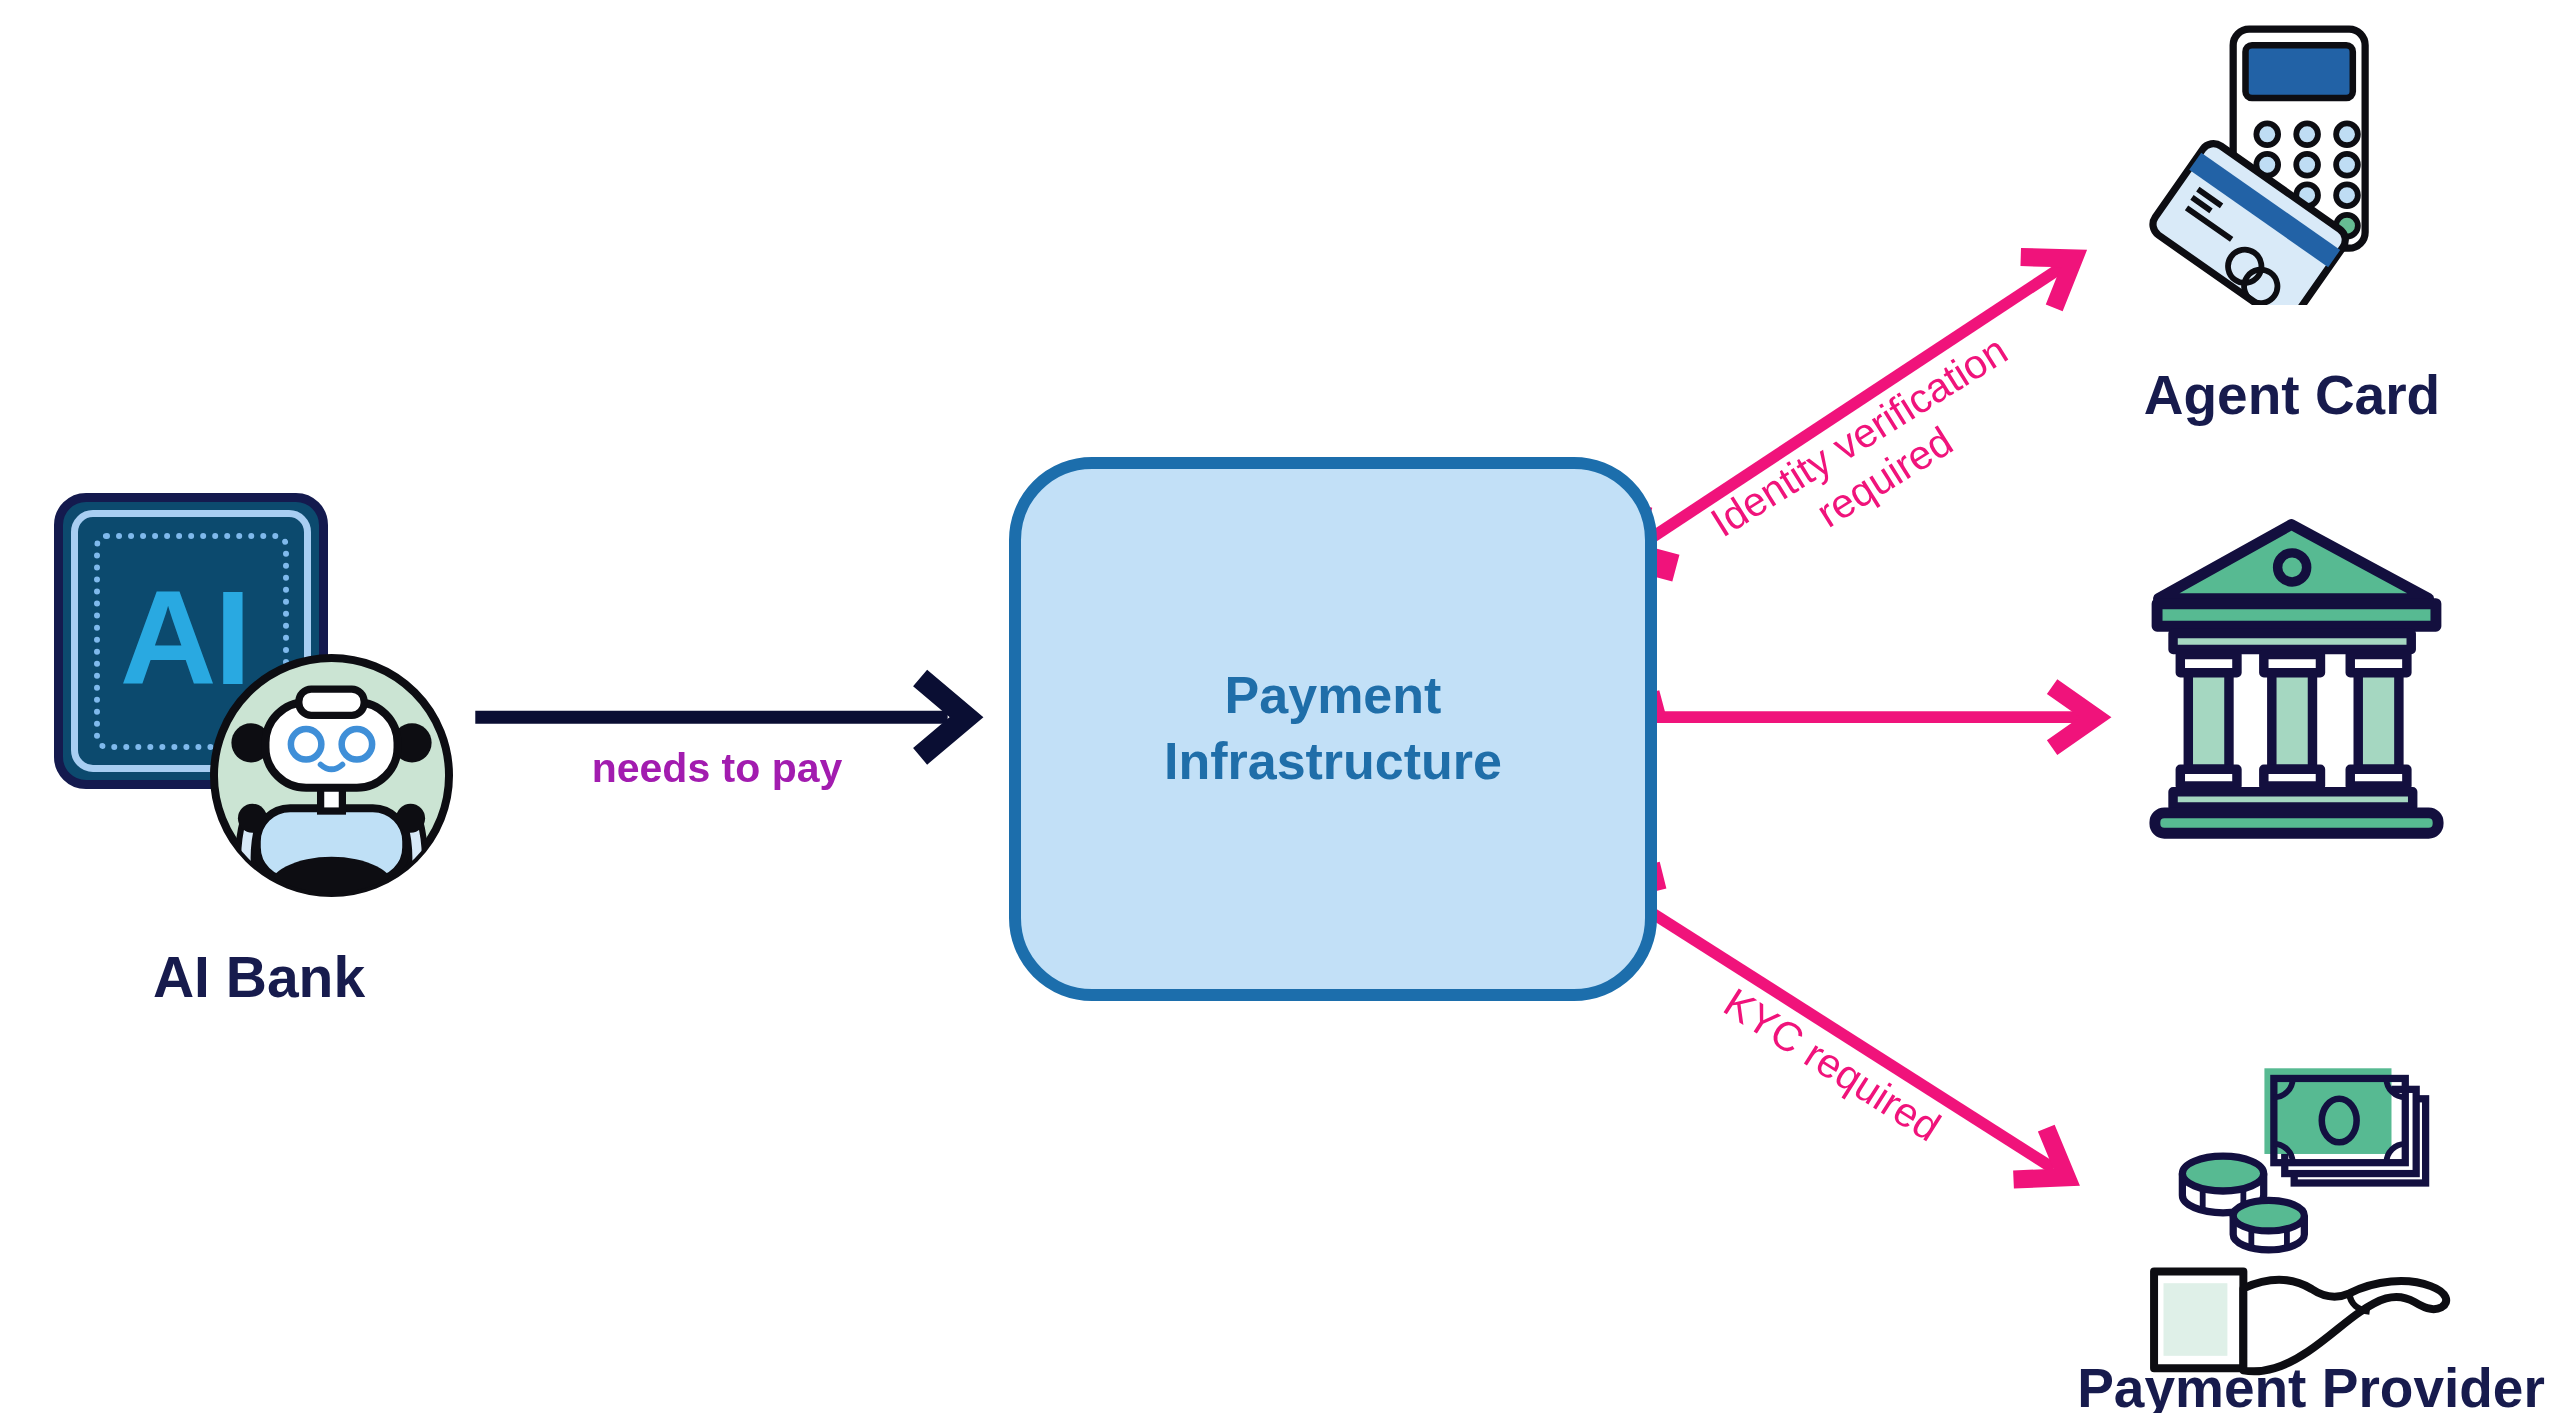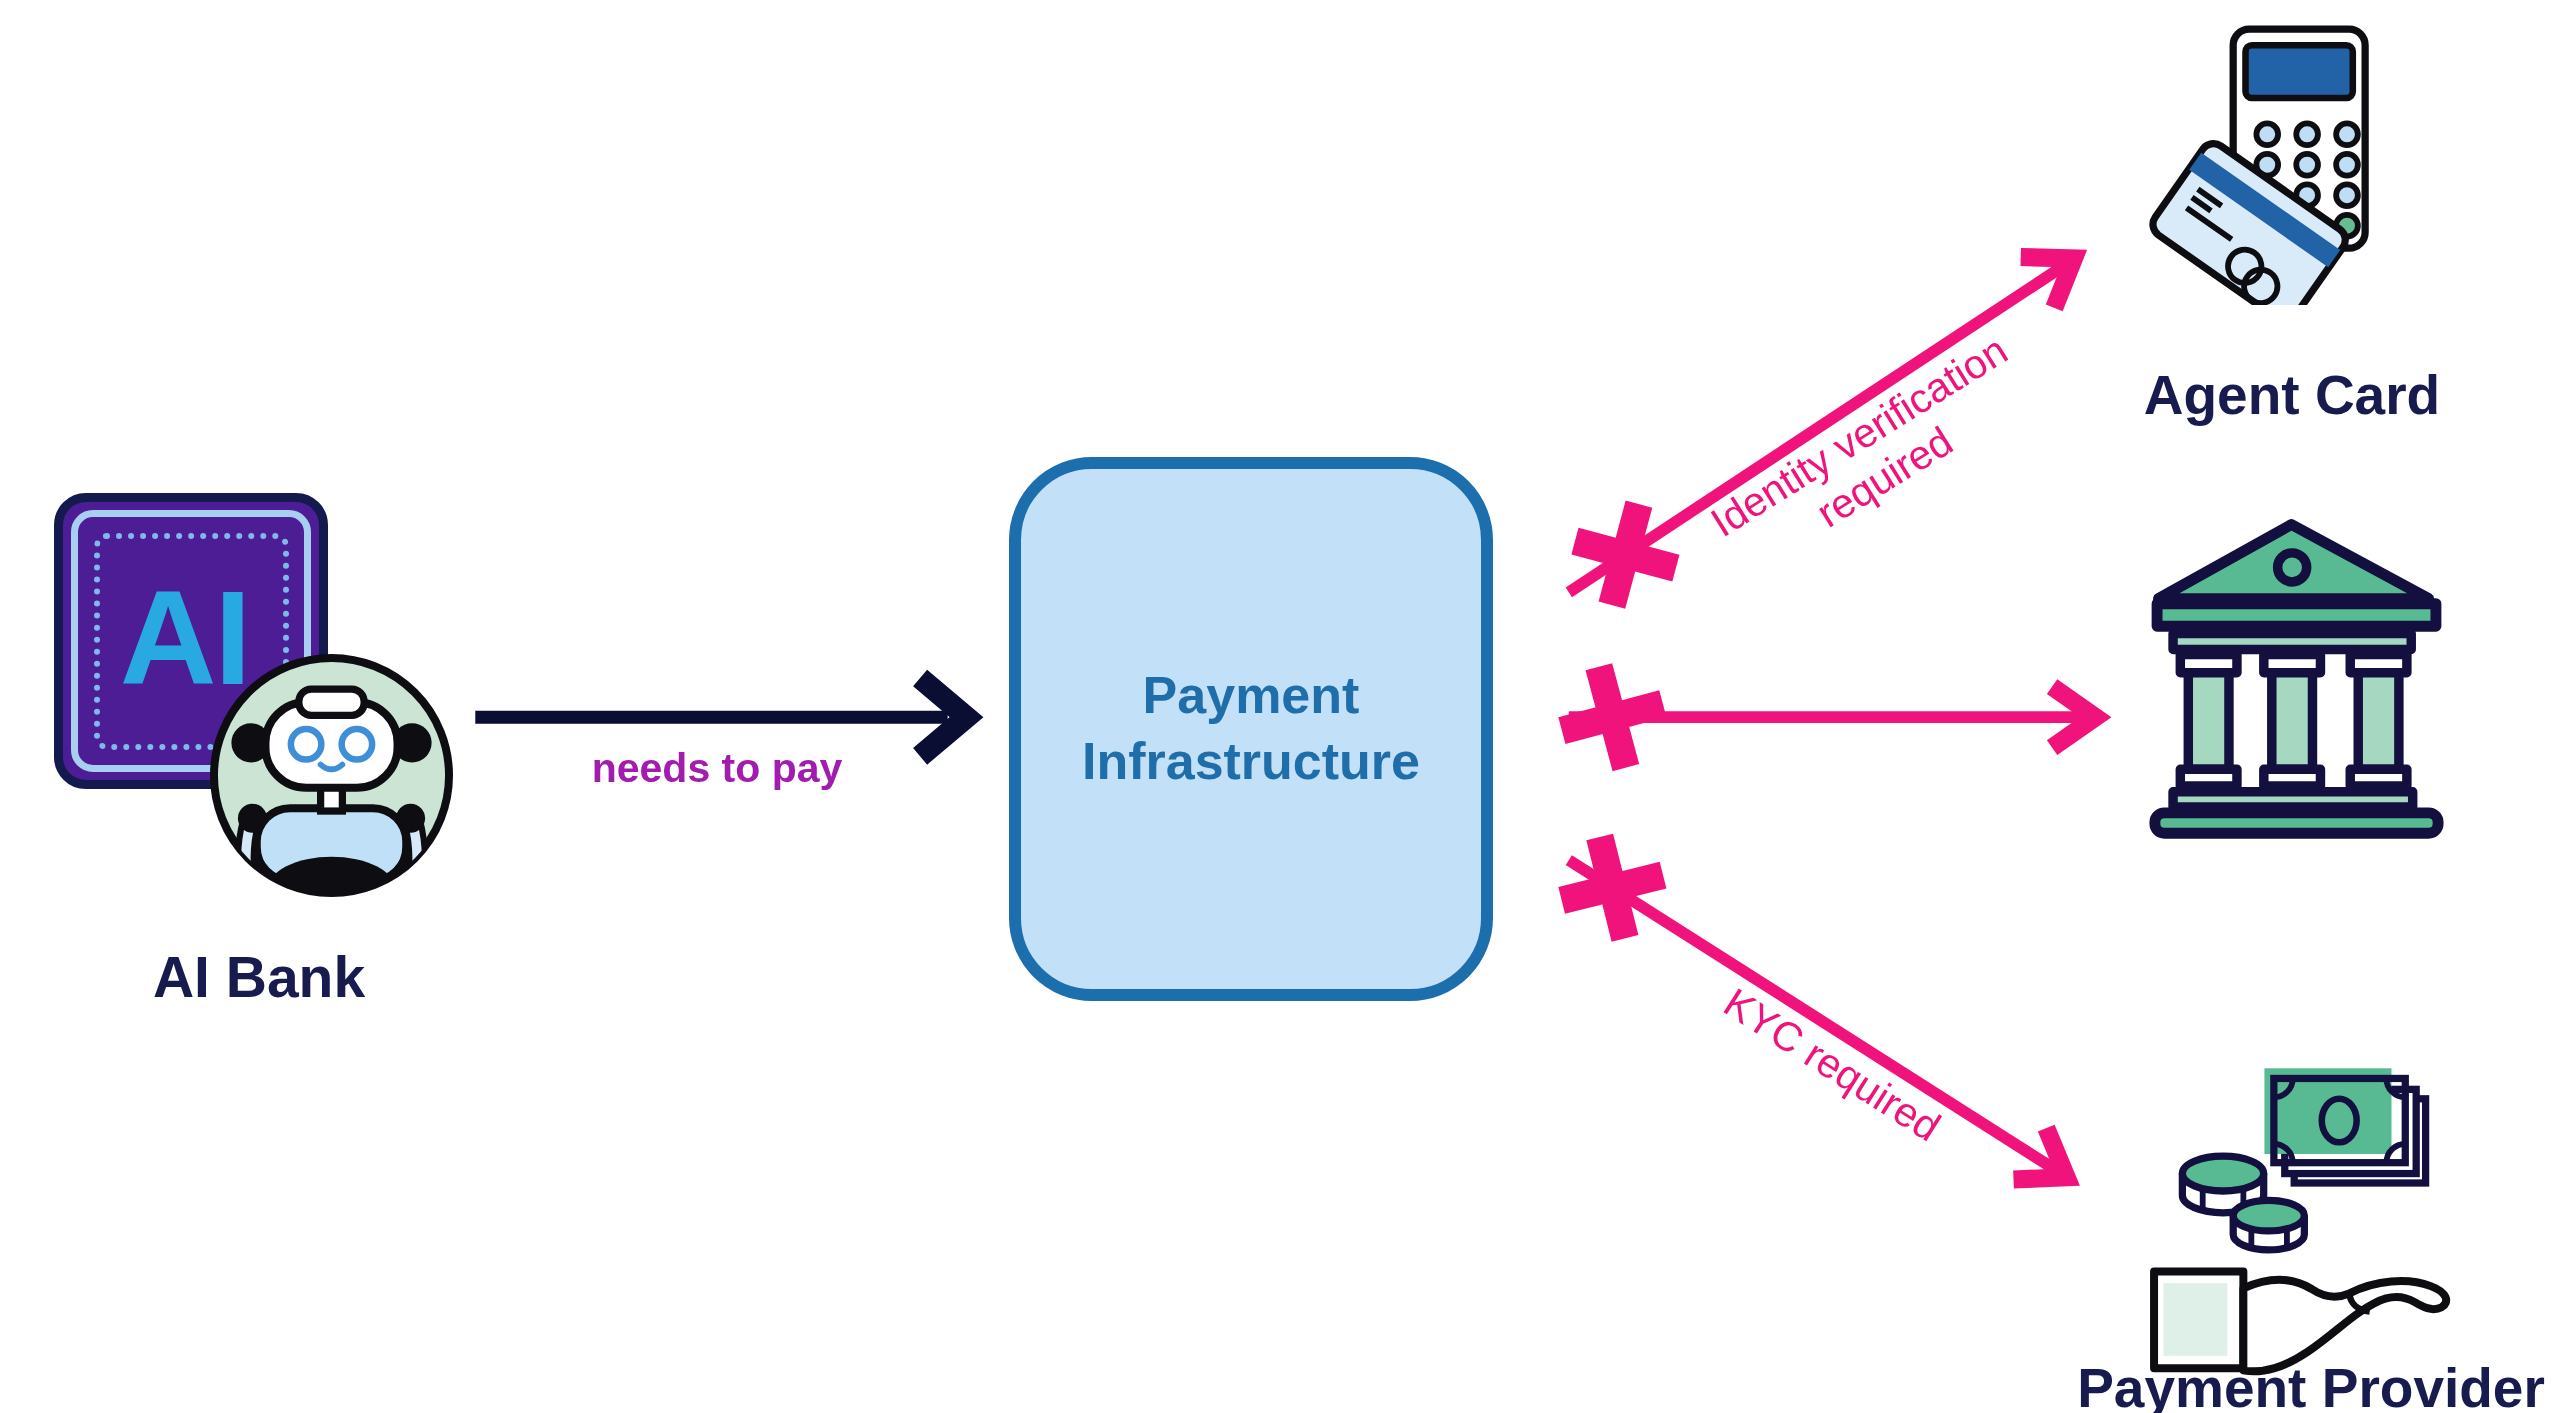--- a/index.html
+++ b/index.html
@@ -5,38 +5,38 @@
   html,body{margin:0;padding:0;background:#ffffff;}
   .stage{
     position:relative;width:2576px;height:1414px;background:#ffffff;overflow:hidden;
     font-family:"Liberation Sans", sans-serif;
   }
   .stage svg{position:absolute;}
   .connectors{left:0;top:0;width:2576px;height:1414px;}
 
   
   .chip{position:absolute;left:54px;top:493px;width:274px;height:296px;
-        border:9.4px solid #141A4E;border-radius:32px;background:#4c1d95;box-sizing:border-box;}
+        border:9.4px solid #141A4E;border-radius:32px;background:#0c4a6e;box-sizing:border-box;}
   .chip-mid{position:absolute;inset:8px;border:7.3px solid #A8CEF2;border-radius:22px;}
   .chip-dot{position:absolute;inset:30.5px;border:6.5px dotted #7FB9EC;border-radius:13px;}
   .chip-ai{position:absolute;left:50%;top:50%;transform:translate(-55%,-52%);
            font-size:134px;font-weight:800;color:#29A9E1;letter-spacing:-2.2px;line-height:1;}
 
   .caption{position:absolute;transform:translate(-50%,-50%);color:#171B4D;
            font-size:55px;font-weight:700;white-space:nowrap;text-align:center;}
   .ai-caption{left:259px;top:977px;font-size:57px;}
   .cap-credit{left:2292px;top:395px;}
   .cap-bank{left:2294px;top:887px;}
   .cap-provider{left:2311px;top:1388px;}
 
   .flow-label{position:absolute;left:717px;top:768px;transform:translate(-50%,-50%);
               color:#a21caf;font-size:41px;font-weight:600;white-space:nowrap;}
 
   
-  .hub{position:absolute;left:1009px;top:457px;width:484px;height:544px;box-sizing:border-box;
+  .hub{position:absolute;left:1009px;top:457px;width:648px;height:544px;box-sizing:border-box;
        background:#C2E0F7;border:12.3px solid #1C6EAC;border-radius:83px;
        display:flex;align-items:center;justify-content:center;}
   .hub-label{color:#1F6EA9;font-size:52px;font-weight:700;text-align:center;
              line-height:1.26;width:450px;}
 
   
   .reason{position:absolute;color:#F0137B;font-size:41px;font-weight:500;
           text-align:center;line-height:1.18;}
   .reason-identity{left:1872px;top:457px;width:464px;transform:translate(-50%,-50%) rotate(-32deg);}
   .reason-account{left:1869px;top:784px;width:334px;transform:translate(-50%,-50%);}

